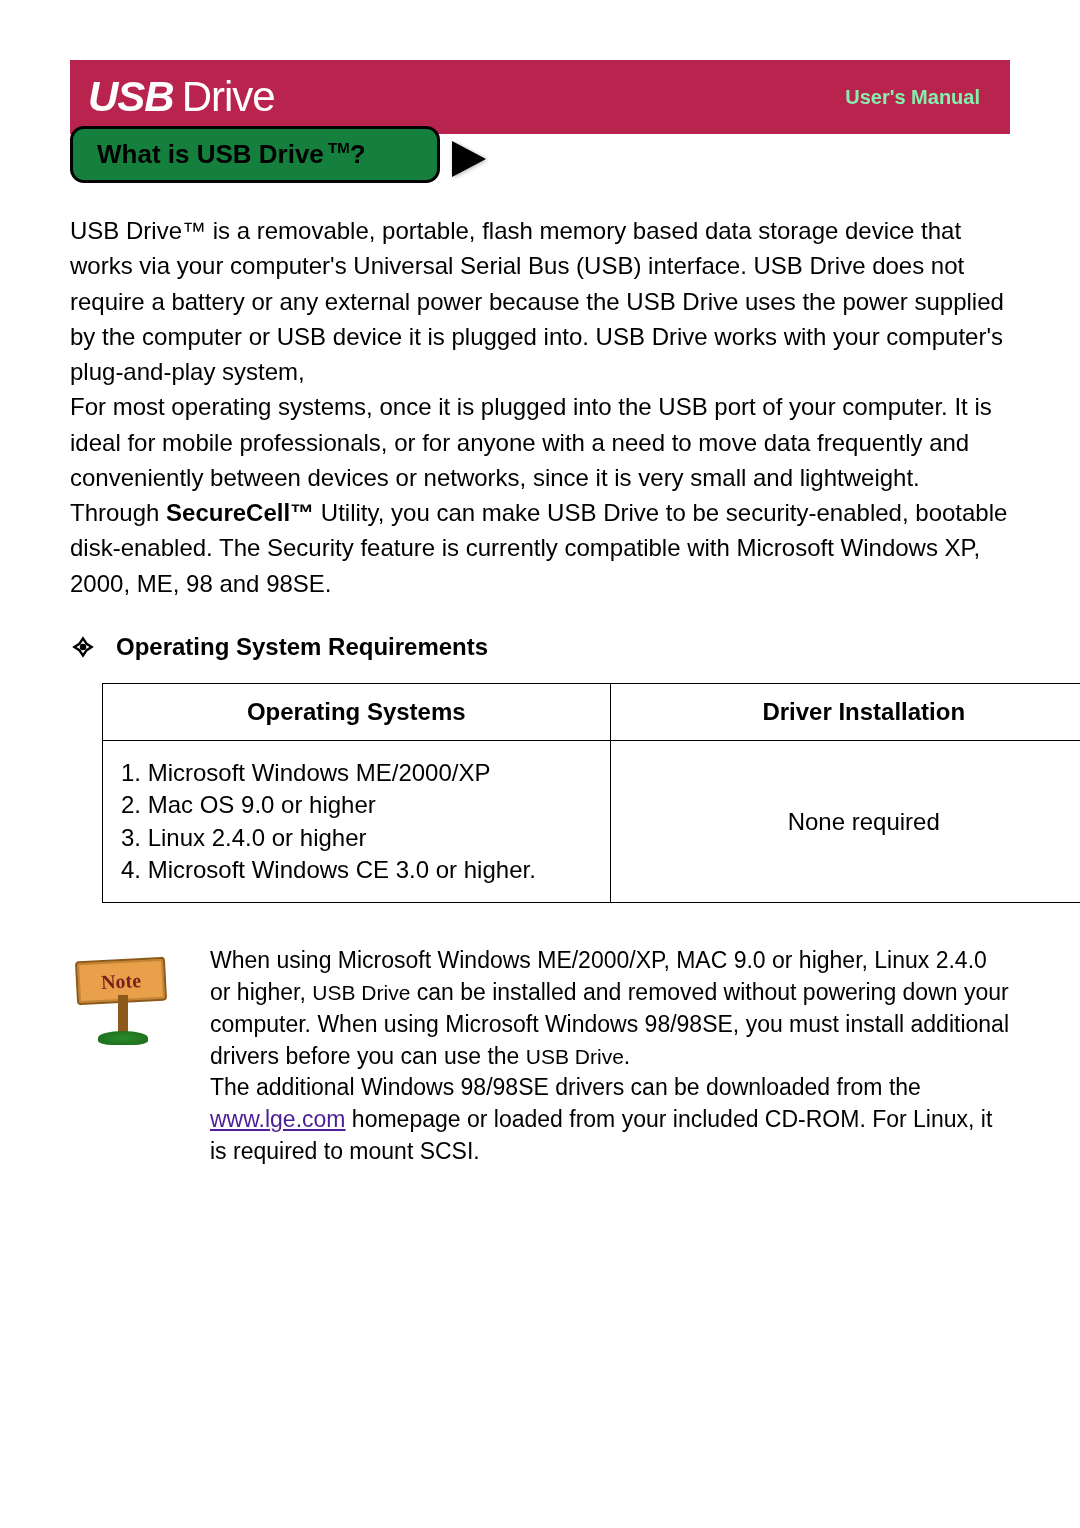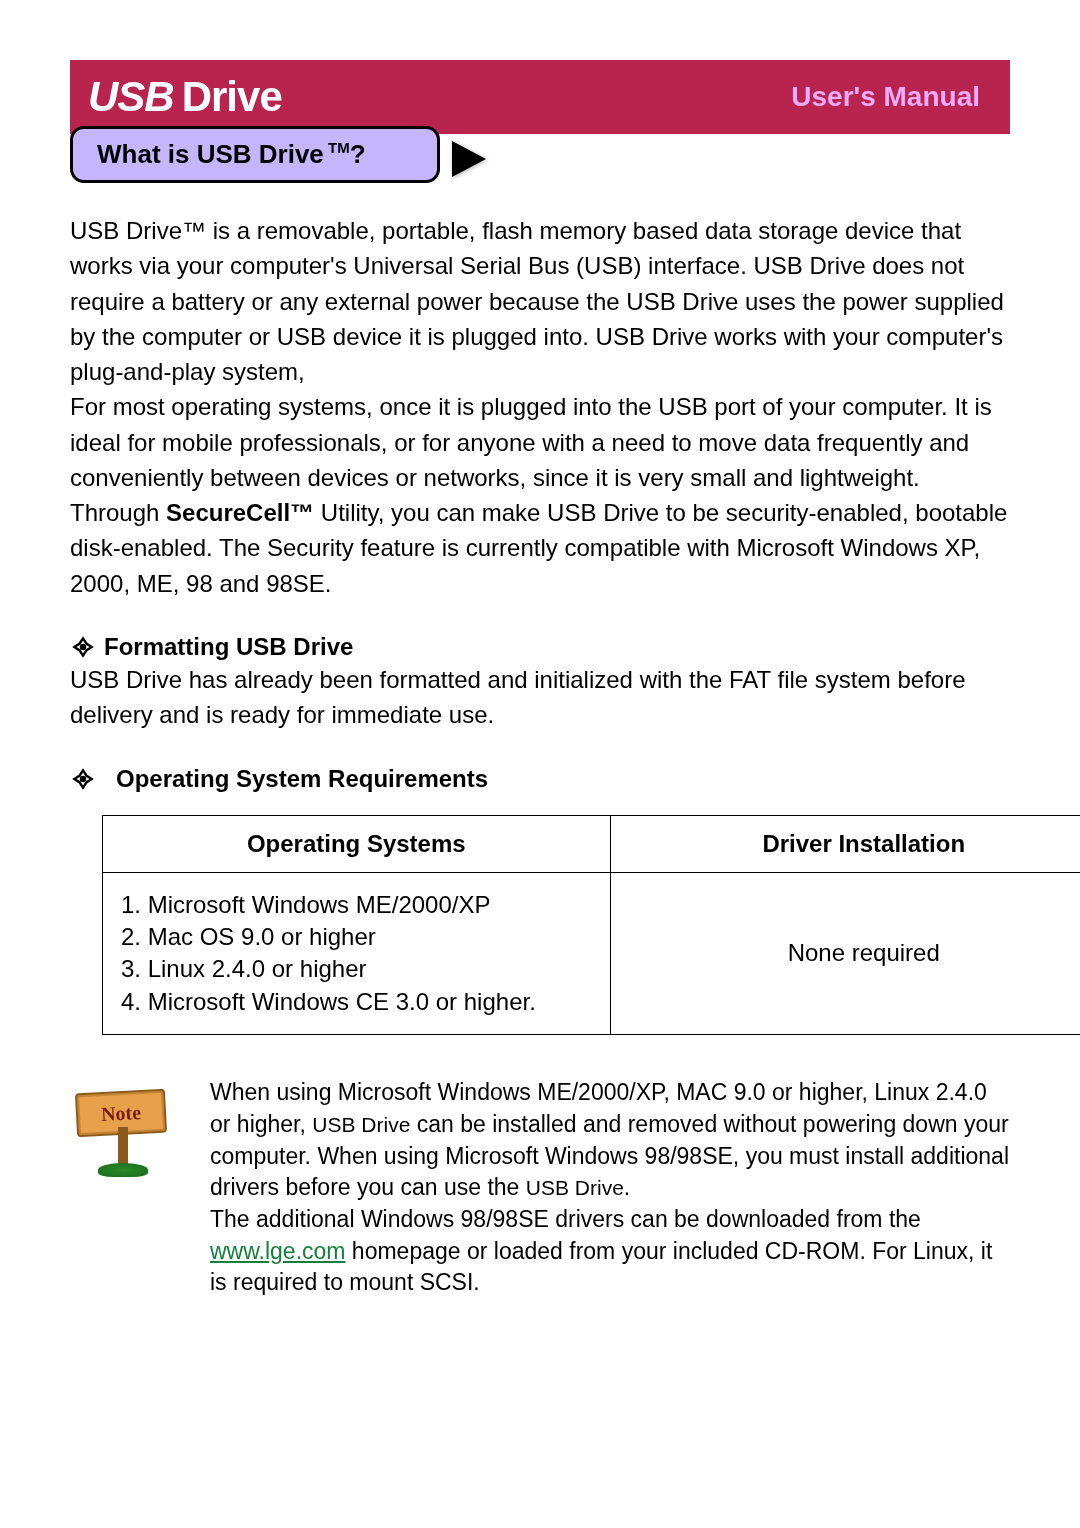--- a/index.html
+++ b/index.html
@@ -27,37 +27,37 @@
     }
     .logo-text {
       color: #fff;
       font-size: 42px;
       font-weight: bold;
       font-style: italic;
       letter-spacing: -1px;
     }
     .logo-drive {
       font-style: normal;
-      font-weight: bold;
+      font-weight: normal;
       margin-left: 8px;
     }
     .users-manual {
-      color: #f0abfc;
-      font-size: 28px;
+      color: #86efac;
+      font-size: 20px;
       font-weight: bold;
     }
     .section-title-container {
       position: relative;
       margin-top: -8px;
       margin-left: 0;
     }
     .section-title-box {
       border: 3px solid #000;
       border-radius: 14px;
-      background: #c4b5fd;
+      background: #15803d;
       padding: 10px 24px 10px 24px;
       display: inline-block;
       width: 370px;
     }
     .section-title {
       font-size: 26px;
       font-weight: bold;
     }
     .section-title sup {
       font-size: 15px;
@@ -183,21 +183,21 @@
       border-radius: 50% 50% 30% 30%;
     }
     .note-text {
       font-size: 23px;
       line-height: 1.38;
     }
     .note-text .small-caps {
       font-size: 21px;
     }
     .link-text {
-      color: #15803d;
+      color: #4c1d95;
       text-decoration: underline;
     }
   </style>
 </head>
 <body>
 
 <div class="page-wrapper">
 
   <div class="header-banner">
     <div>
@@ -213,32 +213,20 @@
       </span>
     </span>
     <span class="arrow-tip"></span>
   </div>
 
   <div class="body-text">
     <span>USB Drive™ is a removable, portable, flash memory based data storage device that works via your computer's Universal Serial Bus (USB) interface. USB Drive does not require a battery or any external power because the USB Drive uses the power supplied by the computer or USB device it is plugged into. USB Drive works with your computer's plug-and-play system,</span><br>
     <span>For most operating systems, once it is plugged into the USB port of your computer. It is ideal for mobile professionals, or for anyone with a need to move data frequently and conveniently between devices or networks, since it is very small and lightweight. Through </span><span class="bold-inline">SecureCell™</span><span> Utility, you can make USB Drive to be security-enabled, bootable disk-enabled.    The Security feature is currently compatible with Microsoft Windows XP, 2000, ME, 98 and 98SE.</span>
   </div>
 
-  <div class="subsection">
-    <div class="subsection-header">
-      <span class="diamond-icon">
-        <svg viewBox="0 0 24 24">
-            <path fill="#000" d="M12 2 L16 8 L22 12 L16 16 L12 22 L8 16 L2 12 L8 8 Z M12 6 L9.5 10 L6 12 L9.5 14 L12 18 L14.5 14 L18 12 L14.5 10 Z"></path>
-            <circle cx="12" cy="12" r="3" fill="#000"></circle>
-          </svg>
-      </span>
-      <span class="subsection-title">Formatting USB Drive</span>
-    </div>
-    <div class="subsection-body">USB Drive has already been formatted and initialized with the FAT file system before delivery and is ready for immediate use.</div>
-  </div>
 
   <div class="subsection">
     <div class="subsection-header">
       <span class="diamond-icon">
         <svg viewBox="0 0 24 24">
             <path fill="#000" d="M12 2 L16 8 L22 12 L16 16 L12 22 L8 16 L2 12 L8 8 Z M12 6 L9.5 10 L6 12 L9.5 14 L12 18 L14.5 14 L18 12 L14.5 10 Z"></path>
             <circle cx="12" cy="12" r="3" fill="#000"></circle>
           </svg>
       </span>
       <span class="subsection-title" style="margin-left:12px">Operating System Requirements</span>

